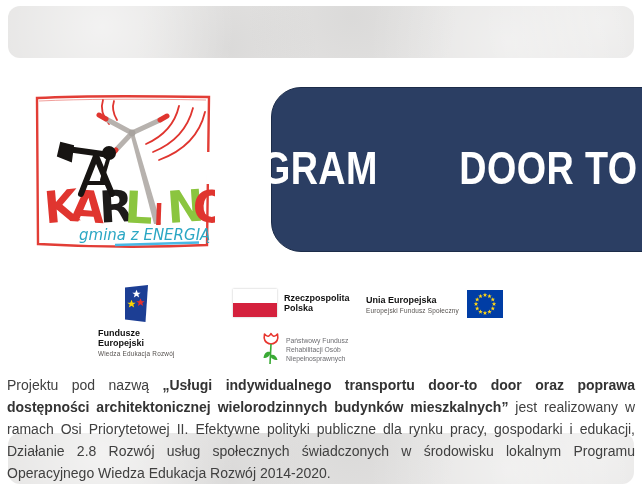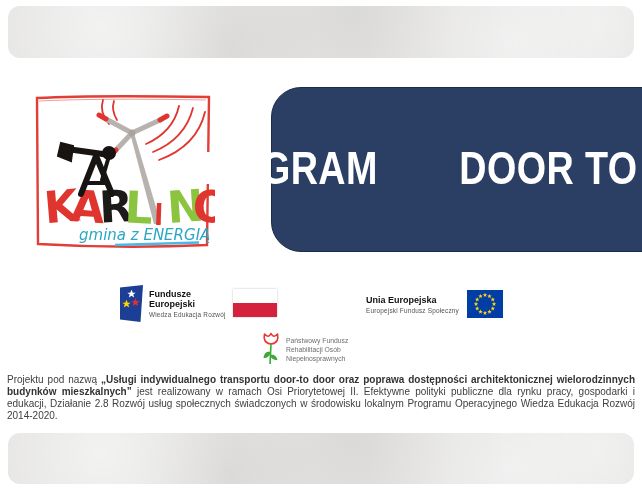--- a/index.html
+++ b/index.html
@@ -29,36 +29,36 @@
     display:flex;flex-direction:row;align-items:center;justify-content:center;
     gap:26px;padding-bottom:4px;
   }
   .title-line{
     color:#ffffff;font-weight:bold;font-size:46px;line-height:1;
     transform:scaleX(0.82);transform-origin:center;
     letter-spacing:0.5px;white-space:nowrap;
   }
 
   .logo-row-item{position:absolute;display:flex;align-items:center;}
-  .fe-logo{left:120px;top:285px;gap:6px;}
+  .fe-logo{left:98px;top:285px;gap:6px;flex-direction:column;}
   .pl-logo{left:233px;top:289px;gap:7px;}
   .eu-logo{left:366px;top:290px;gap:8px;}
   .pfron-logo{left:262px;top:332px;gap:6px;}
 
   .logo-title{font-weight:bold;font-size:9px;line-height:10px;color:#111;}
   .logo-sub{font-size:6.4px;color:#55514e;margin-top:2px;letter-spacing:0.2px;}
   .eu-textcol{text-align:left;}
   .pl-flag{width:44px;height:28px;box-shadow:0 0 2px rgba(0,0,0,.25);}
   .pl-white{height:14px;background:#ffffff;}
   .pl-red{height:14px;background:#d4213d;}
   .pfron-text{font-size:6.8px;line-height:9px;color:#6d6d71;}
 
   .footer{
     position:absolute;left:7px;top:374px;width:628px;
-    font-size:10px;line-height:12px;color:#404040;text-align:justify;
+    font-size:14px;line-height:22px;color:#404040;text-align:justify;
   }
   .footer .b{font-weight:bold;color:#333333;}
 </style>
 </head>
 <body>
 
 <div class="band band-top"></div>
 <div class="band band-bottom"></div>
 
 <svg class="karlino" viewBox="0 0 182 160">
@@ -135,20 +135,24 @@
     </div>
     <div class="logo-sub">Wiedza Edukacja Rozwój</div>
   </div>
 </div>
 
 <div class="logo-row-item pl-logo">
   <div class="pl-flag">
     <div class="pl-white"></div>
     <div class="pl-red"></div>
   </div>
+  <div class="logo-title">
+    <div>Rzeczpospolita</div>
+    <div>Polska</div>
+  </div>
 </div>
 
 <div class="logo-row-item eu-logo">
   <div class="eu-textcol">
     <div class="logo-title">Unia Europejska</div>
     <div class="logo-sub">Europejski Fundusz Społeczny</div>
   </div>
   <svg width="36" height="28" viewBox="0 0 36 28">
     <rect width="36" height="28" fill="#003da5"></rect>
     <g fill="#ffd617" transform="translate(18,14)">

